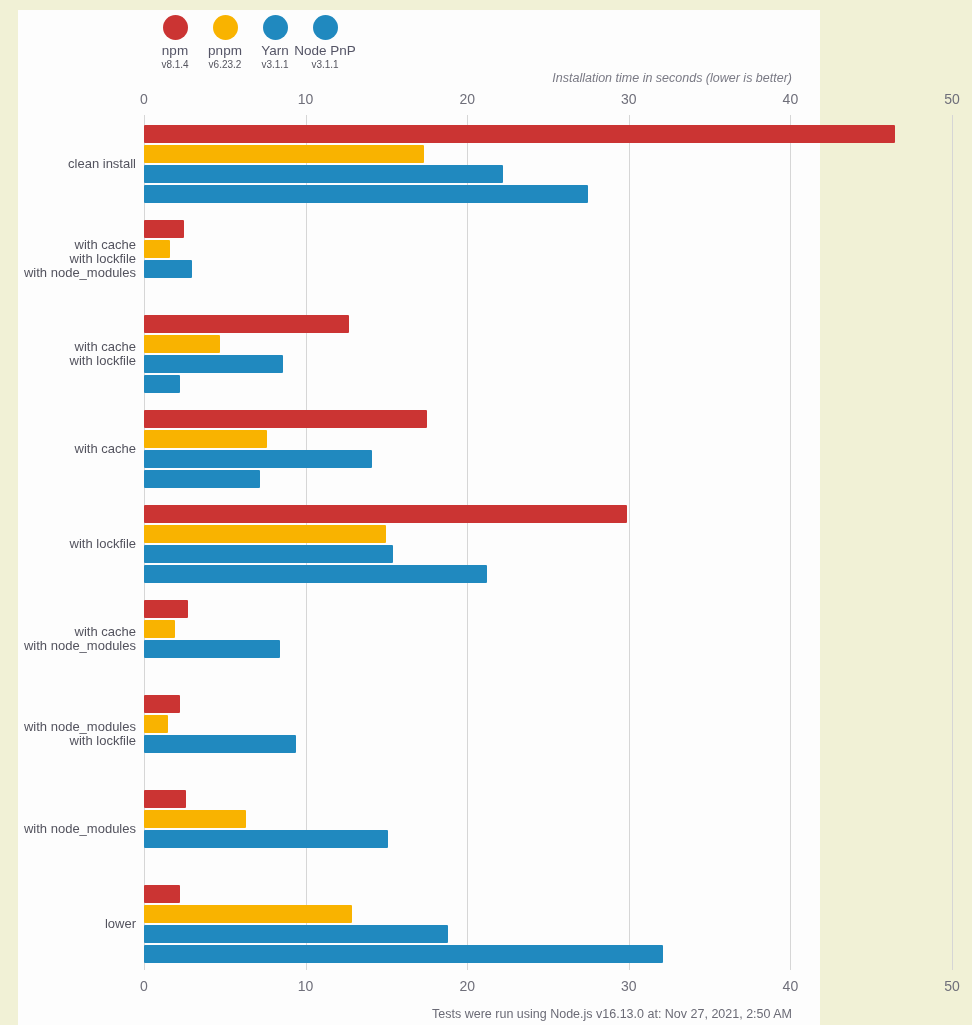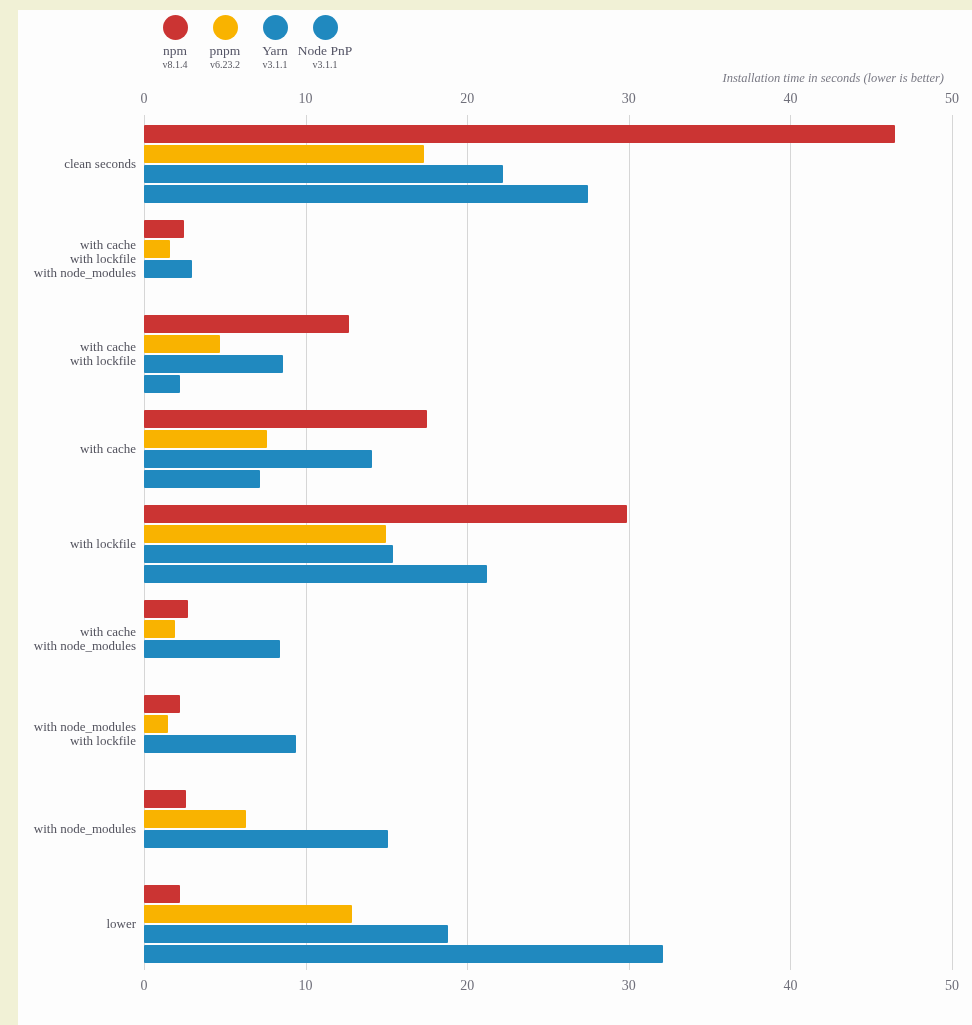--- a/index.html
+++ b/index.html
@@ -6,23 +6,22 @@
   html, body { margin: 0; padding: 0; }
   body {
     width: 972px; height: 1025px;
     background: #f1f1d6;
     font-family: "Liberation Sans", sans-serif;
     overflow: hidden;
   }
   #chart-root {
     position: absolute;
     left: 18px; top: 10px;
-    width: 954px; height: 1015px;
+    width: 802px; height: 1015px;
     background: #fdfdfd;
-    font-family: Liberation Serif, serif;
   }
   
   .legend { position: absolute; left: 122px; top: 5px; display: flex; }
   .legend-entry {
     position: absolute;
     display: flex; flex-direction: column; align-items: center;
     width: 70px;
   }
   .legend-dot { width: 25px; height: 25px; border-radius: 50%; }
   .legend-name {
@@ -116,21 +115,21 @@
       <div class="gridline" style="left: 484.8px;"></div>
       <div class="tick-label tick-top" style="left: 484.8px;">30</div>
       <div class="tick-label tick-bottom" style="left: 484.8px;">30</div>
       <div class="gridline" style="left: 646.4px;"></div>
       <div class="tick-label tick-top" style="left: 646.4px;">40</div>
       <div class="tick-label tick-bottom" style="left: 646.4px;">40</div>
       <div class="gridline" style="left: 808px;"></div>
       <div class="tick-label tick-top" style="left: 808px;">50</div>
       <div class="tick-label tick-bottom" style="left: 808px;">50</div>
       <div class="group" style="top: 10px; height: 78px;">
-        <div class="cat-label" style="top: 32px;">clean seconds</div>
+        <div class="cat-label" style="top: 32px;">clean install</div>
         <div class="bar" style="top: 0px; width: 751.44px; background: rgb(203, 52, 51);"></div>
         <div class="bar" style="top: 20px; width: 279.568px; background: rgb(249, 179, 0);"></div>
         <div class="bar" style="top: 40px; width: 358.752px; background: rgb(32, 137, 191);"></div>
         <div class="bar" style="top: 60px; width: 444.4px; background: rgb(32, 137, 191);"></div>
       </div>
       <div class="group" style="top: 105px; height: 78px;">
         <div class="cat-label" style="top: 18px;">with cache<br>with lockfile<br>with node_modules</div>
         <div class="bar" style="top: 0px; width: 40.4px; background: rgb(203, 52, 51);"></div>
         <div class="bar" style="top: 20px; width: 25.856px; background: rgb(249, 179, 0);"></div>
         <div class="bar" style="top: 40px; width: 48.48px; background: rgb(32, 137, 191);"></div>
@@ -176,14 +175,15 @@
       </div>
       <div class="group" style="top: 770px; height: 78px;">
         <div class="cat-label" style="top: 32px;">lower</div>
         <div class="bar" style="top: 0px; width: 35.552px; background: rgb(203, 52, 51);"></div>
         <div class="bar" style="top: 20px; width: 208.464px; background: rgb(249, 179, 0);"></div>
         <div class="bar" style="top: 40px; width: 303.808px; background: rgb(32, 137, 191);"></div>
         <div class="bar" style="top: 60px; width: 518.736px; background: rgb(32, 137, 191);"></div>
       </div>
     </div>
 
+  <div class="footer">Tests were run using Node.js v16.13.0 at: Nov 27, 2021, 2:50 AM</div>
 
 </div>
 
 </body></html>

